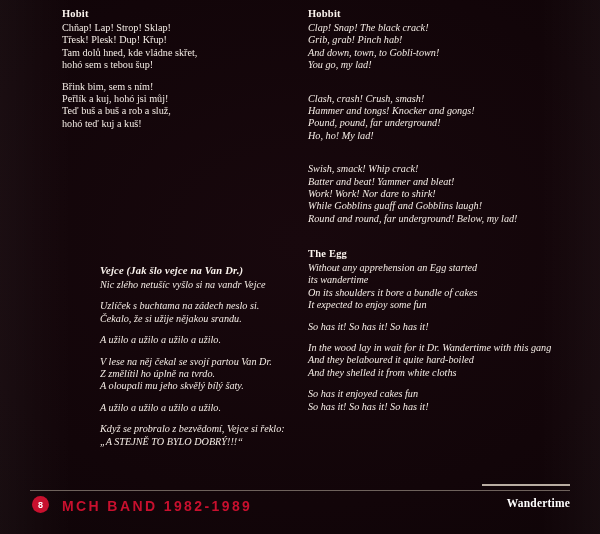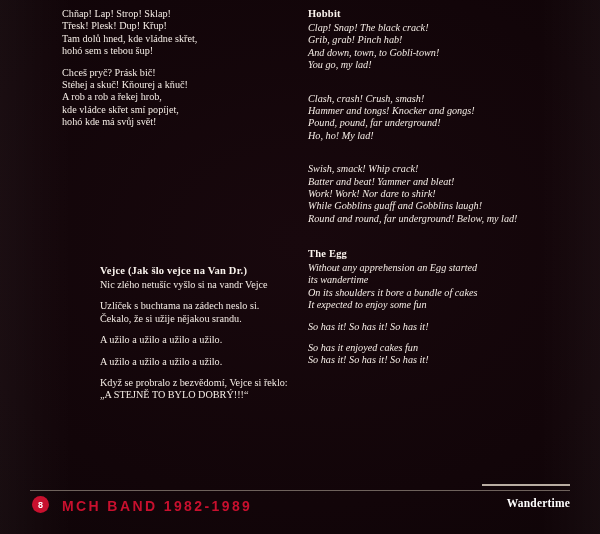--- a/index.html
+++ b/index.html
@@ -68,20 +68,21 @@
     font-style: italic;
   }
   .spacer-sm { height: 12px; }
 
   
   .song2-left {
     position: absolute;
     left: 100px;
     top: 265px;
     width: 215px;
+    font-style: italic;
   }
   .song2-right {
     position: absolute;
     left: 308px;
     top: 248px;
     width: 275px;
   }
   .song2-left .song-title {
     font-size: 10.5px;
   }
@@ -149,29 +150,29 @@
   }
 </style>
 </head>
 <body>
 
 <div class="page">
 
   <div class="columns">
 
     <div class="col-left">
+      <div class="song-title">Hobit</div>
       <p class="stanza">Chňap! Lap! Strop! Sklap!
 Třesk! Plesk! Dup! Křup!
 Tam dolů hned, kde vládne skřet,
 hohó sem s tebou šup!</p>
-      <p class="stanza">Chceš pryč? Prásk bič!
-Stéhej a skuč! Kňourej a kňuč!
-A rob a rob a řekej hrob,
-kde vládce skřet smí popíjet,
-hohó kde má svůj svět!</p>
+      <p class="stanza">Břink bim, sem s ním!
+Peřlík a kuj, hohó jsi můj!
+Teď buš a buš a rob a služ,
+hohó teď kuj a kuš!</p>
     </div>
 
     <div class="col-right">
       <div class="song-title">Hobbit</div>
       <p class="stanza italic">Clap! Snap! The black crack!
 Grib, grab! Pinch hab!
 And down, town, to Gobli-town!
 You go, my lad!</p>
       <div class="spacer-sm"></div>
       <p class="stanza italic">Clash, crash! Crush, smash!
@@ -185,32 +186,38 @@
 While Gobblins guaff and Gobblins laugh!
 Round and round, far underground! Below, my lad!</p>
     </div>
 
     <div class="song2-left">
       <div class="song-title">Vejce (Jak šlo vejce na Van Dr.)</div>
       <p class="stanza">Nic zlého netušíc vyšlo si na vandr Vejce</p>
       <p class="stanza">Uzlíček s buchtama na zádech neslo si.
 Čekalo, že si užije nějakou srandu.</p>
       <p class="stanza">A užilo a užilo a užilo a užilo.</p>
+      <p class="stanza">V lese na něj čekal se svojí partou Van Dr.
+Z změlítil ho úplně na tvrdo.
+A oloupali mu jeho skvělý bílý šaty.</p>
       <p class="stanza">A užilo a užilo a užilo a užilo.</p>
       <p class="stanza">Když se probralo z bezvědomí, Vejce si řeklo:
 „A STEJNĚ TO BYLO DOBRÝ!!!“</p>
     </div>
 
     <div class="song2-right">
       <div class="song-title">The Egg</div>
       <p class="stanza italic">Without any apprehension an Egg started
 its wandertime
 On its shoulders it bore a bundle of cakes
 It expected to enjoy some fun</p>
       <p class="stanza italic">So has it! So has it! So has it!</p>
+      <p class="stanza italic">In the wood lay in wait for it Dr. Wandertime with this gang
+And they belaboured it quite hard-boiled
+And they shelled it from white cloths</p>
       <p class="stanza italic">So has it enjoyed cakes fun
 So has it! So has it! So has it!</p>
     </div>
 
   </div>
 
   <div class="footer">
     <div class="footer-rule"></div>
     <div class="page-number">8</div>
     <div class="band-line">MCH BAND 1982-1989</div>

